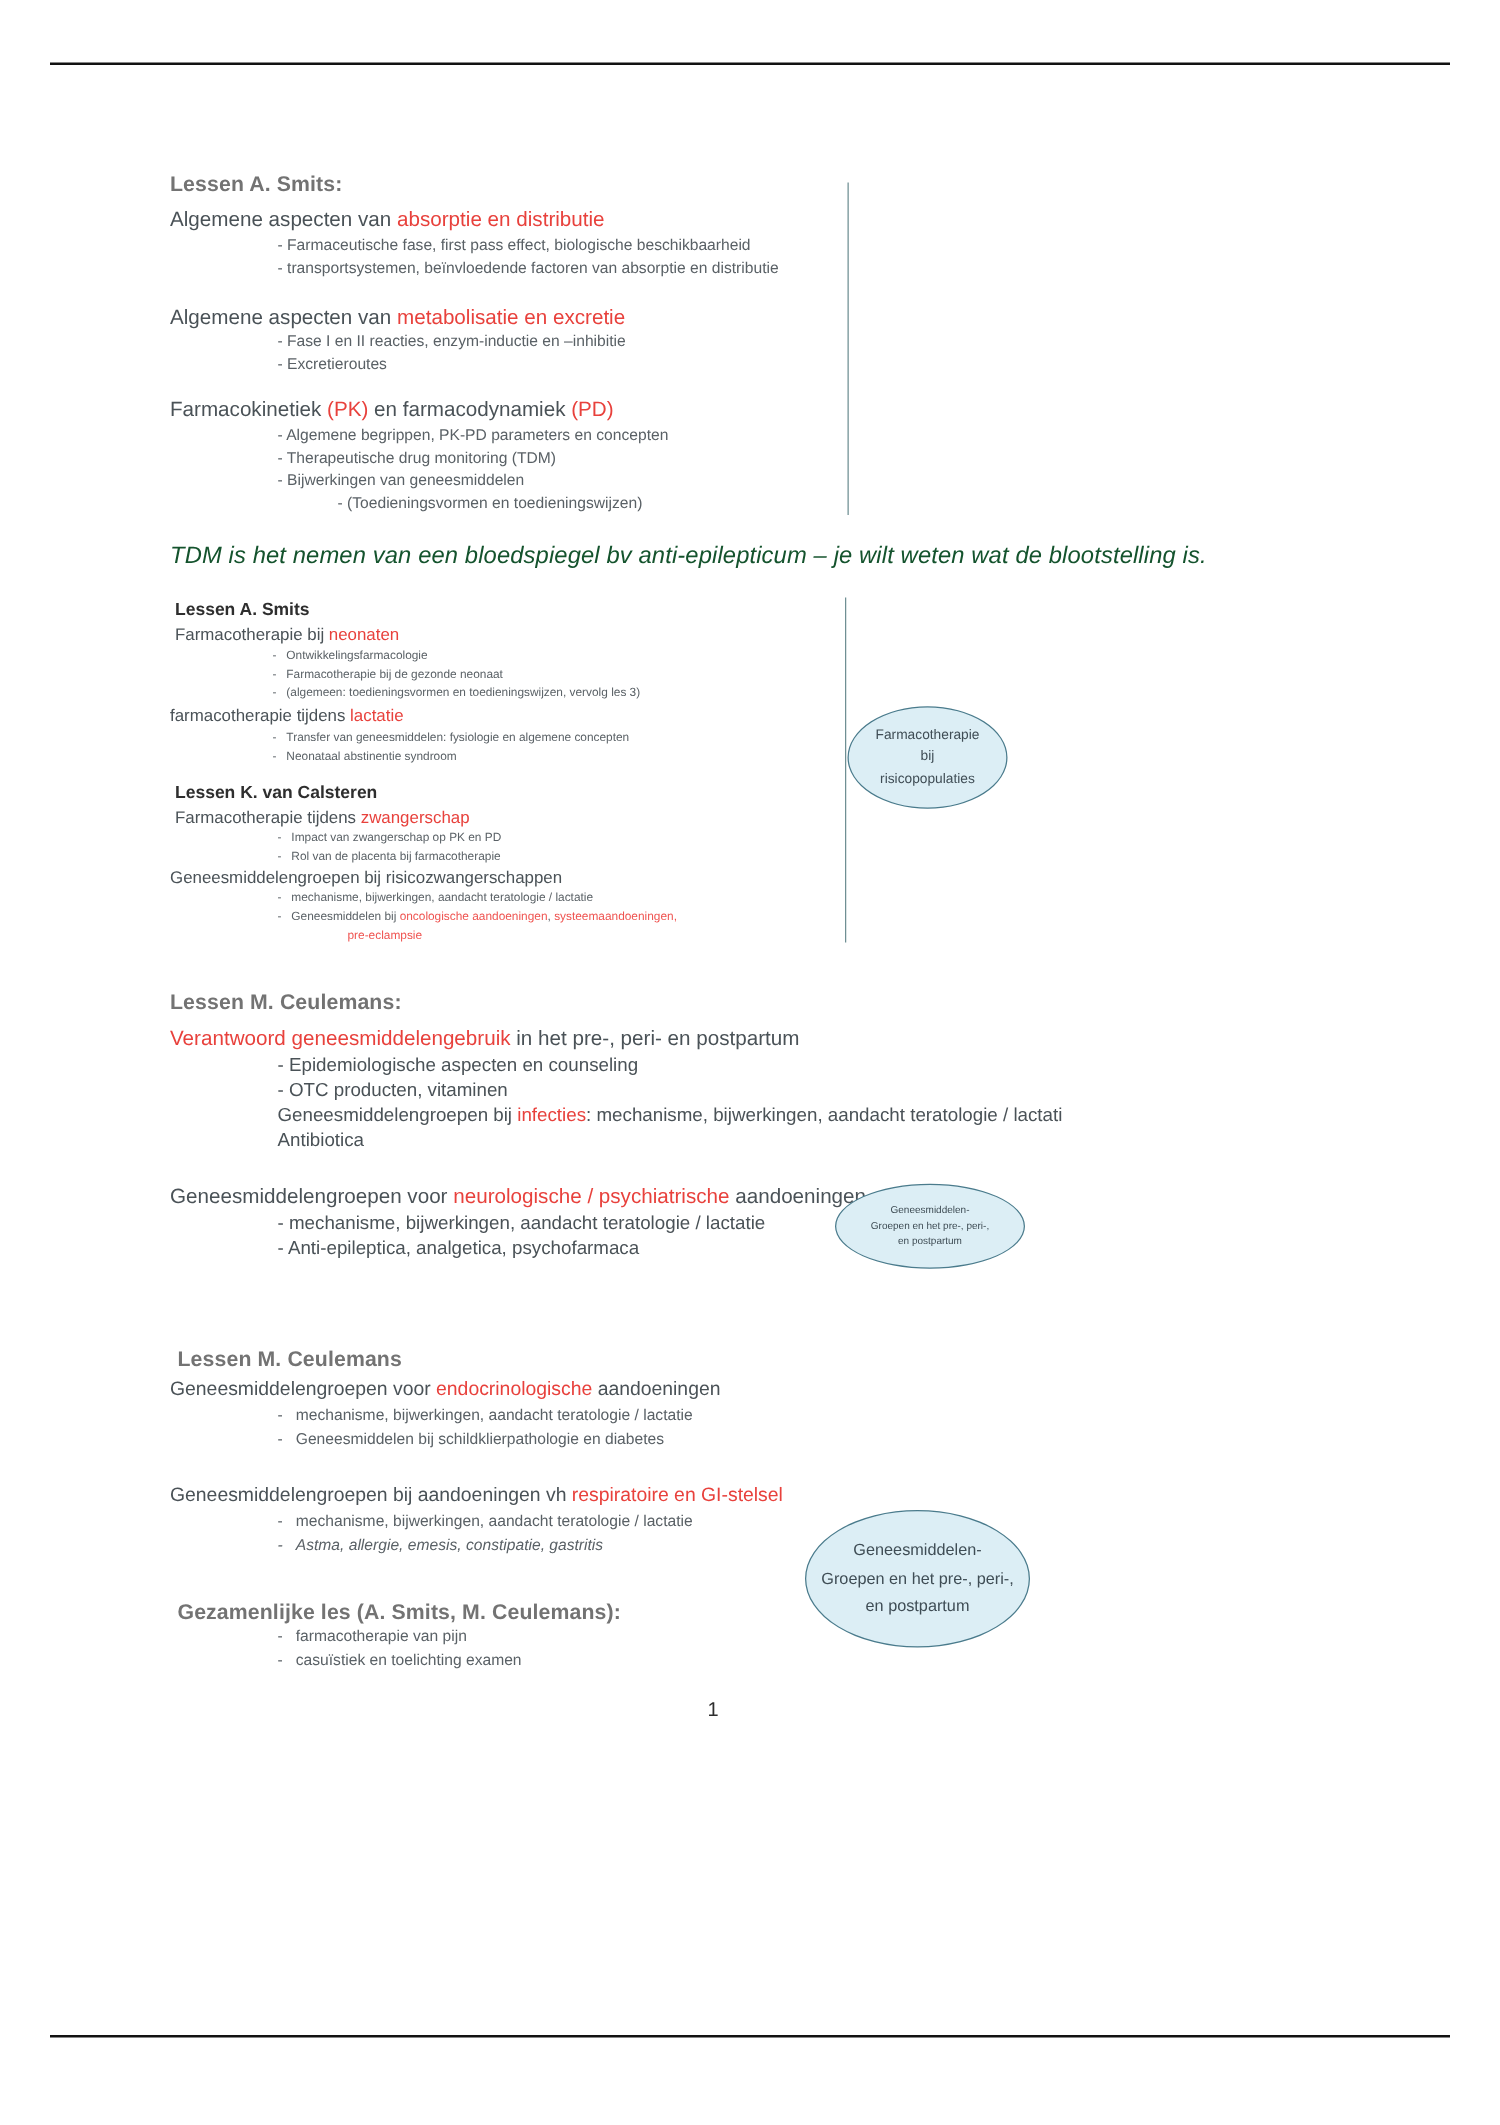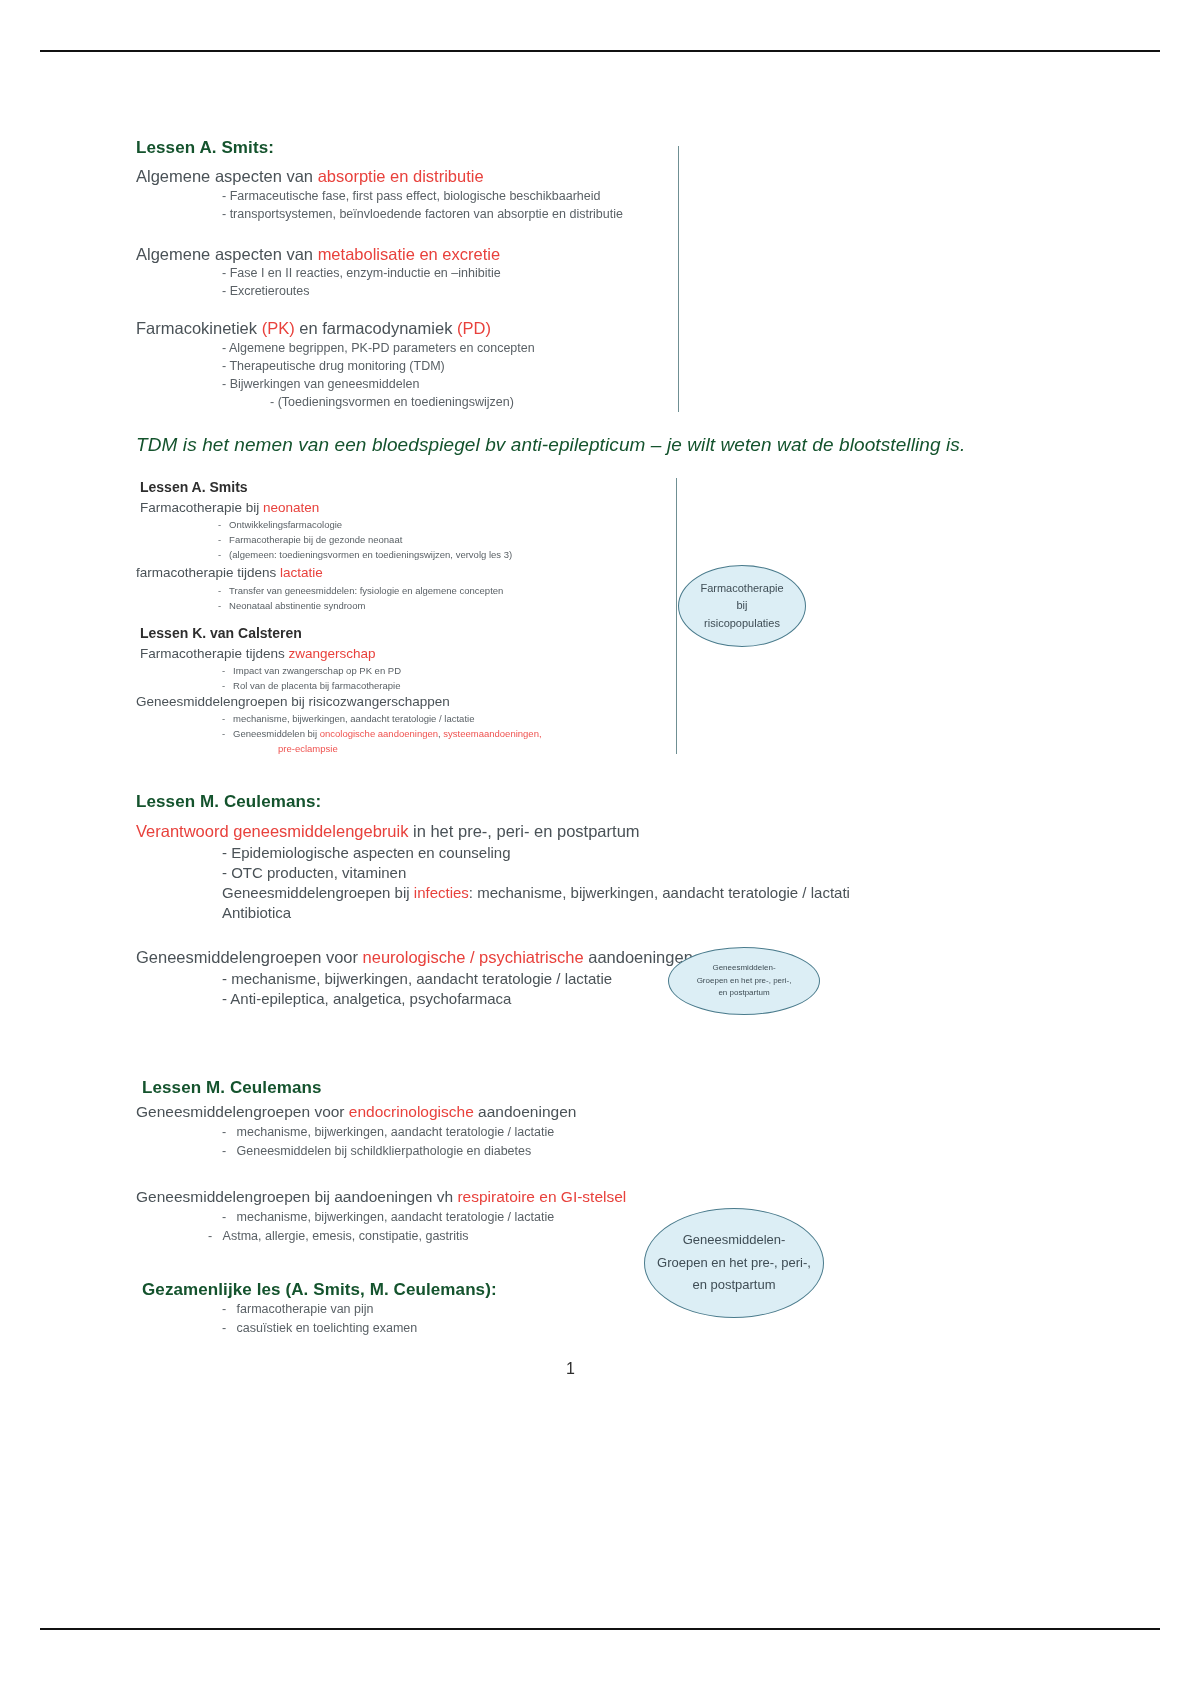--- a/index.html
+++ b/index.html
@@ -40,21 +40,21 @@
     width: 1200px;
     height: 1700px;
   }
 
   
   .block { position: absolute; }
 
   .h-bold {
     font-weight: bold;
     font-size: 17px;
-    color: #14532d;
+    color: #737373;
     letter-spacing: .1px;
     white-space: nowrap;
   }
   .h-reg {
     font-size: 16.5px;
     color: #4a5257;
     white-space: nowrap;
   }
   .h-small-bold {
     font-weight: bold;
@@ -250,21 +250,21 @@
     <div class="block sub" style="left:222px; top:1144px;">
       <span>-&nbsp;&nbsp;&nbsp;</span><span>Geneesmiddelen bij schildklierpathologie en diabetes</span>
     </div>
 
     <div class="block h-reg" style="left:136px; top:1188px; font-size:15.5px;">
       <span>Geneesmiddelengroepen bij aandoeningen vh </span><span class="red">respiratoire en GI-stelsel</span>
     </div>
     <div class="block sub" style="left:222px; top:1210px;">
       <span>-&nbsp;&nbsp;&nbsp;</span><span>mechanisme, bijwerkingen, aandacht teratologie / lactatie</span>
     </div>
-    <div class="block sub" style="left:208px; top:1229px;">
+    <div class="block sub" style="left:222px; top:1229px;font-style:italic;">
       <span>-&nbsp;&nbsp;&nbsp;</span><span>Astma, allergie, emesis, constipatie, gastritis</span>
     </div>
 
     <div class="block h-bold" style="left:142px; top:1280px;">Gezamenlijke les (A. Smits, M. Ceulemans):</div>
     <div class="block sub" style="left:222px; top:1302px;">
       <span>-&nbsp;&nbsp;&nbsp;</span><span>farmacotherapie van pijn</span>
     </div>
     <div class="block sub" style="left:222px; top:1321px;">
       <span>-&nbsp;&nbsp;&nbsp;</span><span>casuïstiek en toelichting examen</span>
     </div>

